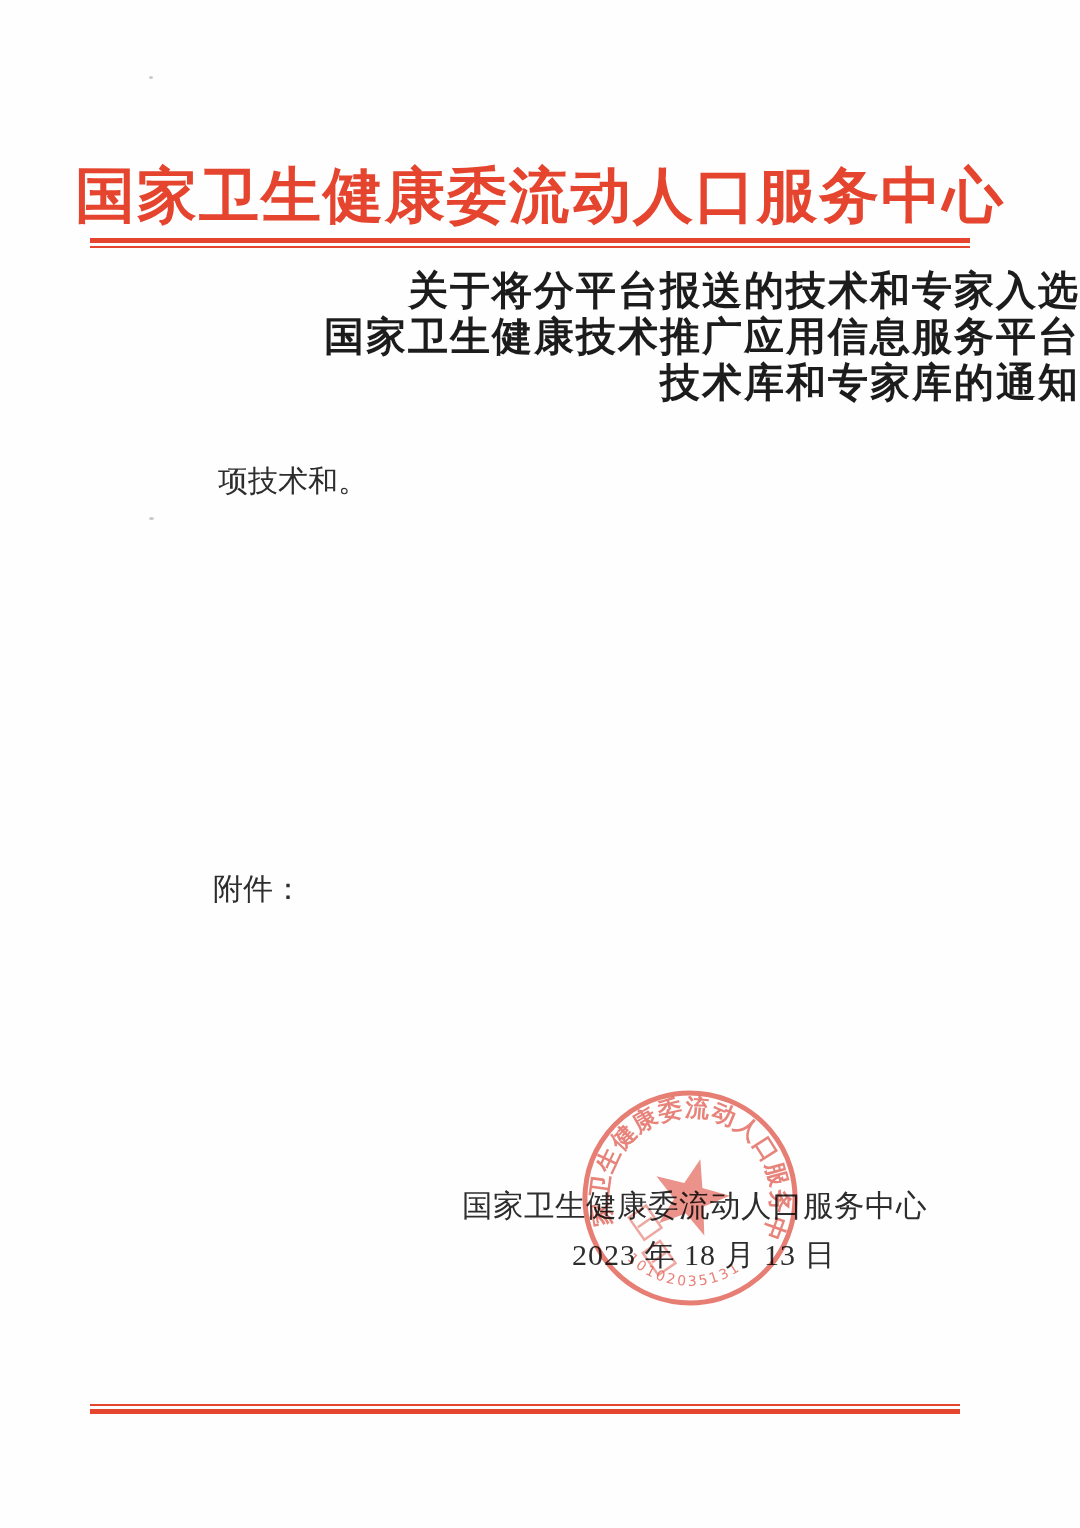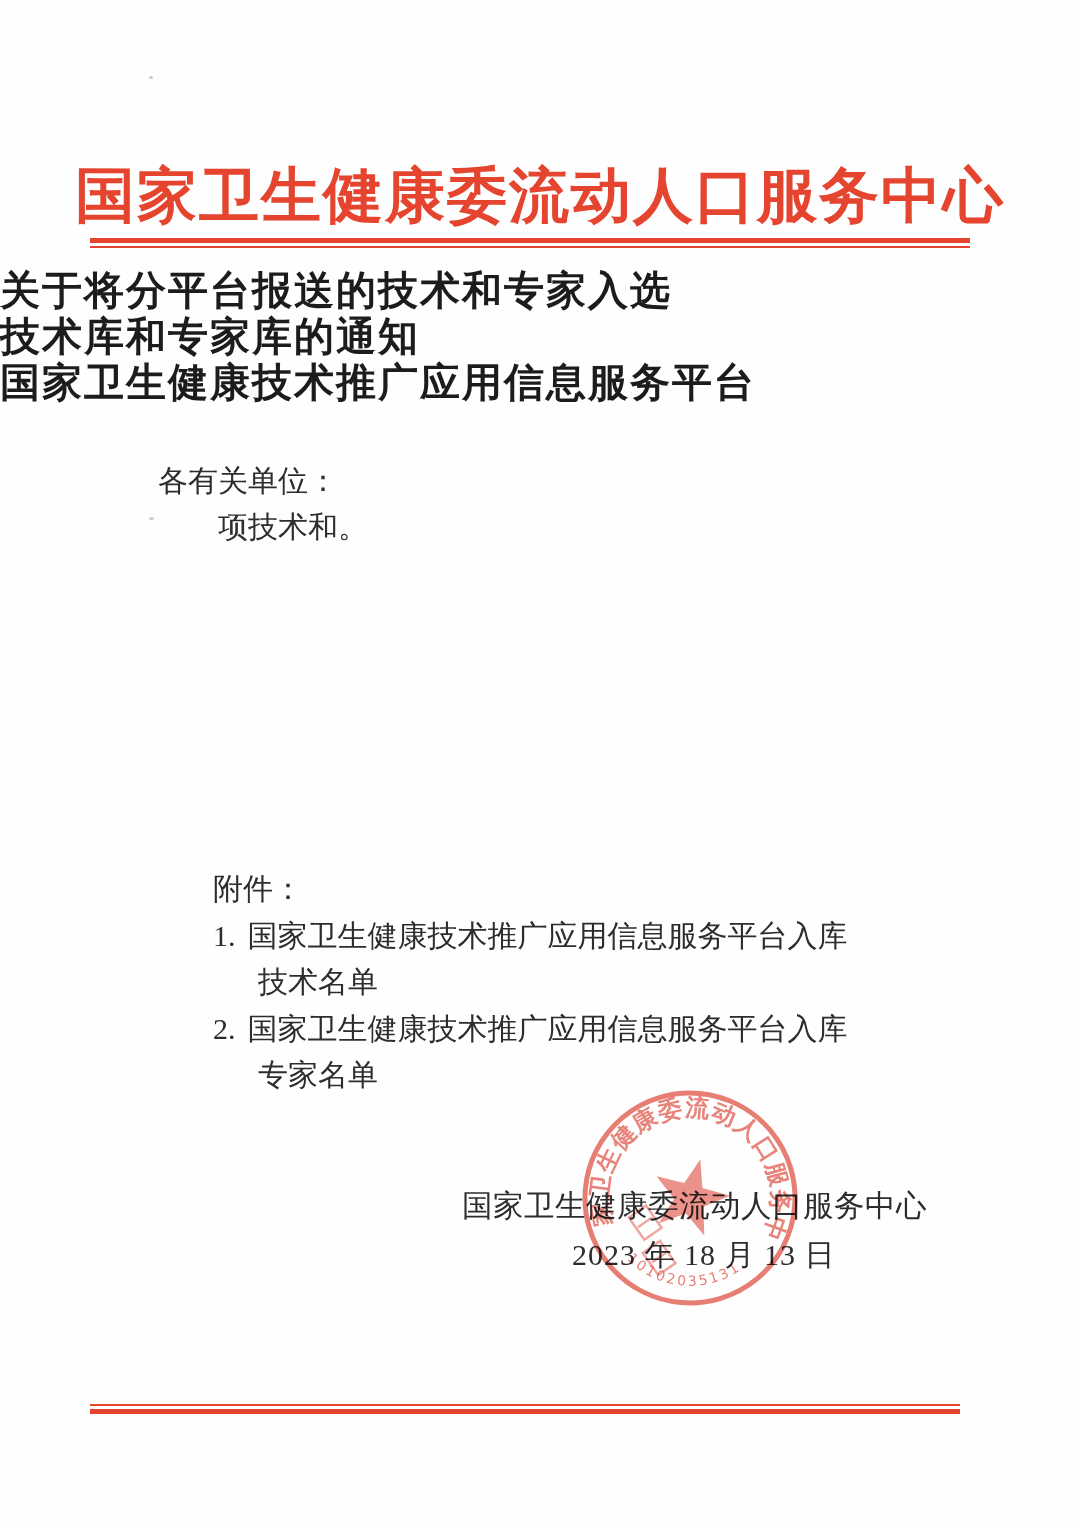--- a/index.html
+++ b/index.html
@@ -20,38 +20,38 @@
     white-space:nowrap;
   }
   .rule{position:absolute;left:90px;width:880px;background:#e5452f;}
   .rule-top-thick{top:238px;height:5px;}
   .rule-top-thin{top:246px;height:2px;}
   .rule-bottom-thin{top:1404px;height:2px;left:90px;width:870px;}
   .rule-bottom-thick{top:1409px;height:5px;left:90px;width:870px;}
   
   .doc-title{
     position:absolute;top:268px;left:0;width:1080px;
-    text-align:left;color:#1c1c1c;
+    text-align:right;color:#1c1c1c;
     font-size:40px;font-weight:bold;letter-spacing:2px;line-height:46px;
   }
   
   .body-block{
     position:absolute;top:458px;left:158px;width:782px;
     color:#2d2d2d;font-size:30px;line-height:45.5px;
     text-align:justify;
   }
   .salutation{text-indent:0;}
   .para{text-indent:60px;}
   .closing{text-indent:60px;}
   
   .attachments{
     position:absolute;top:866px;left:213px;width:760px;
     color:#2d2d2d;font-size:30px;line-height:46.5px;
   }
-  .att-flex{display:flex;flex-direction:column;}
+  .att-flex{display:flex;}
   .att-label{flex:none;white-space:nowrap;}
   .att-items{flex:1;}
   .att-num{margin-right:12px;}
   .att-line2{padding-left:45px;}
   
   .sig-org{
     position:absolute;top:1186px;left:462px;
     color:#2d2d2d;font-size:30.5px;letter-spacing:0.5px;white-space:nowrap;
   }
   .sig-date{
@@ -74,46 +74,31 @@
 <body>
 
 <div class="page">
 
   <div class="org-header">国家卫生健康委流动人口服务中心</div>
   <div class="rule rule-top-thick"></div>
   <div class="rule rule-top-thin"></div>
 
   <div class="doc-title">
     <div>关于将分平台报送的技术和专家入选</div>
+    <div>国家卫生健康技术推广应用信息服务平台</div>
     <div>技术库和专家库的通知</div>
-    <div>国家卫生健康技术推广应用信息服务平台</div>
   </div>
 
   <div class="body-block">
-    <div class="salutation">各有关单位：</div>
     <div class="closing">项技术和。</div>
   </div>
 
   <div class="attachments">
     <div class="att-flex">
       <span class="att-label">附件：</span>
-      <div class="att-items">
-        <div>
-          <div class="att-line1">
-            <span class="att-num">1.</span><span>国家卫生健康技术推广应用信息服务平台入库</span>
-          </div>
-          <div class="att-line2">技术名单</div>
-        </div>
-        <div>
-          <div class="att-line1">
-            <span class="att-num">2.</span><span>国家卫生健康技术推广应用信息服务平台入库</span>
-          </div>
-          <div class="att-line2">专家名单</div>
-        </div>
-      </div>
     </div>
   </div>
 
   <div class="sig-org">国家卫生健康委流动人口服务中心</div>
   <div class="sig-date">2023 年 18 月 13 日</div>
 
   <svg class="seal" viewBox="0 0 230 230">
     <defs>
       <path id="sealTopArc" d="M 45.5 158.4 A 82 82 0 1 1 184.5 158.4" fill="none"></path>
       <path id="sealBottomArc" d="M 55 179.3 A 88 88 0 0 0 175 179.3" fill="none"></path>

